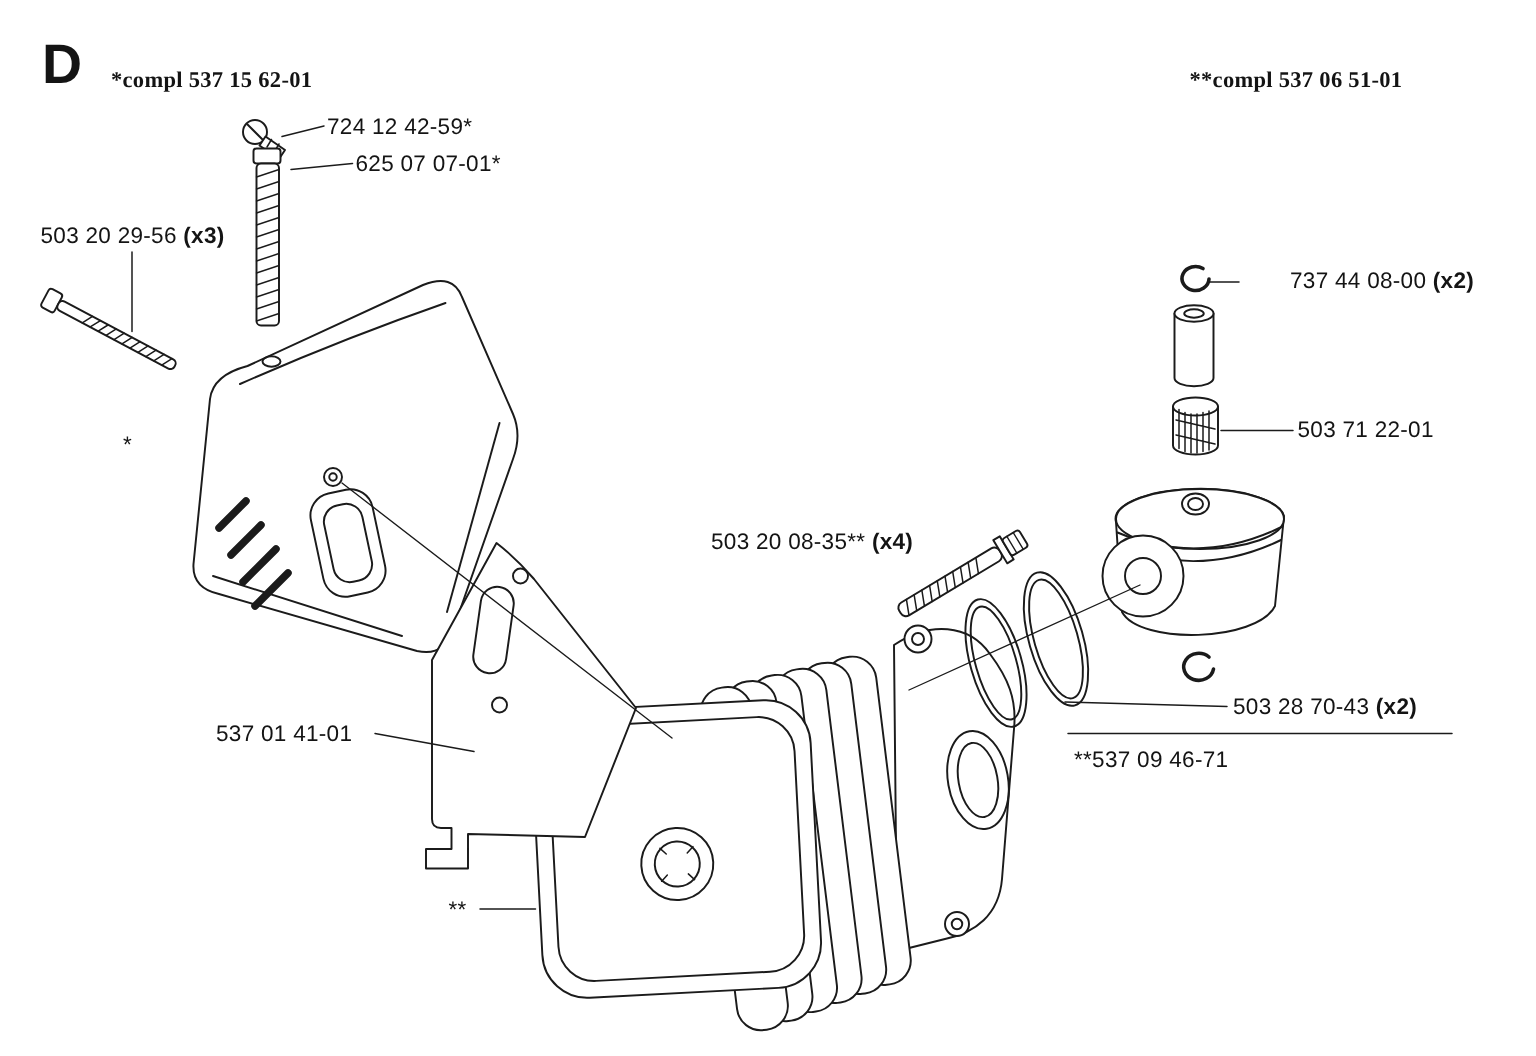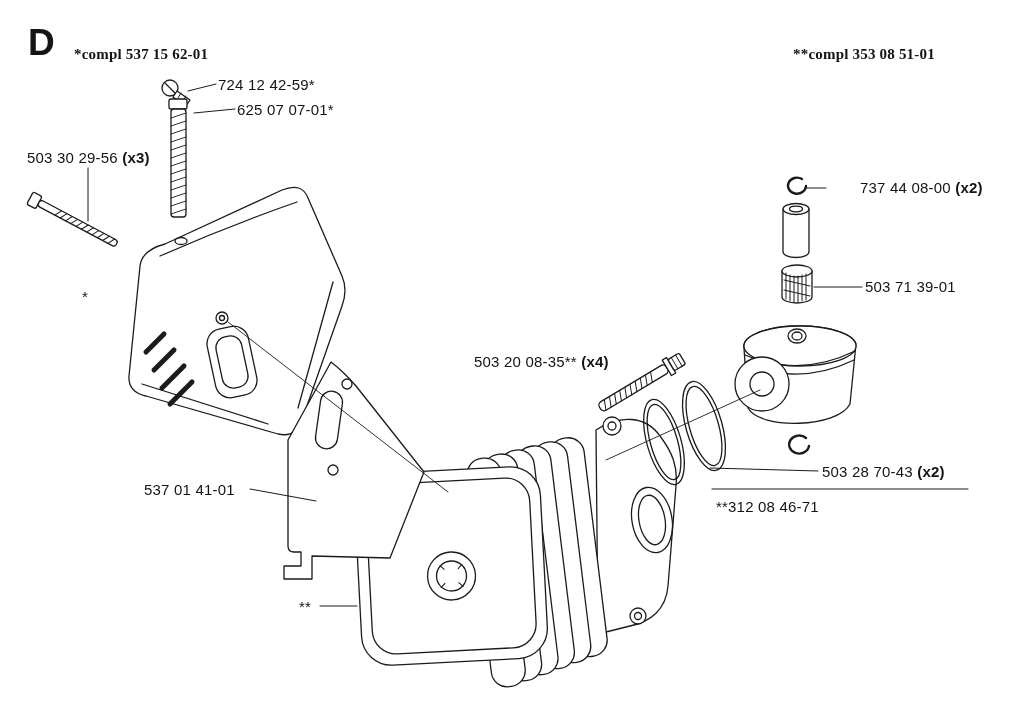--- a/index.html
+++ b/index.html
@@ -176,60 +176,60 @@
         <path stroke-width="0.9" d="M 606,460 L 760,390"></path>
       </g>
 
     </g>
   </svg>
 
   <div class="section-letter" style="left:28px;top:22px">D</div>
 
   <div class="lbl bold" style="left:74px;top:46px">*compl 537 15 62-01</div>
 
-  <div class="lbl bold" style="left:793px;top:46px">**compl 353 08 51-01</div>
+  <div class="lbl bold" style="left:793px;top:46px">**compl 537 06 51-01</div>
 
   <div class="lbl" style="left:218px;top:76px">
     <span>724 12 42-59*</span>
   </div>
 
   <div class="lbl" style="left:237px;top:101px">
     <span>625 07 07-01*</span>
   </div>
 
   <div class="lbl" style="left:27px;top:149px">
-    <span>503 30 29-56</span>
+    <span>503 20 29-56</span>
     <span class="b">(x3)</span>
   </div>
 
   <div class="lbl" style="left:82px;top:288px">
     <span>*</span>
   </div>
 
   <div class="lbl" style="left:860px;top:179px">
     <span>737 44 08-00</span>
     <span class="b">(x2)</span>
   </div>
 
   <div class="lbl" style="left:865px;top:278px">
-    <span>503 71 39-01</span>
+    <span>503 71 22-01</span>
   </div>
 
   <div class="lbl" style="left:474px;top:353px">
     <span>503 20 08-35**</span>
     <span class="b">(x4)</span>
   </div>
 
   <div class="lbl" style="left:822px;top:463px">
     <span>503 28 70-43</span>
     <span class="b">(x2)</span>
   </div>
 
   <div class="lbl" style="left:716px;top:498px">
-    <span>**312 08 46-71</span>
+    <span>**537 09 46-71</span>
   </div>
 
   <div class="lbl" style="left:144px;top:481px">
     <span>537 01 41-01</span>
   </div>
 
   <div class="lbl" style="left:299px;top:598px">
     <span>**</span>
   </div>
 

